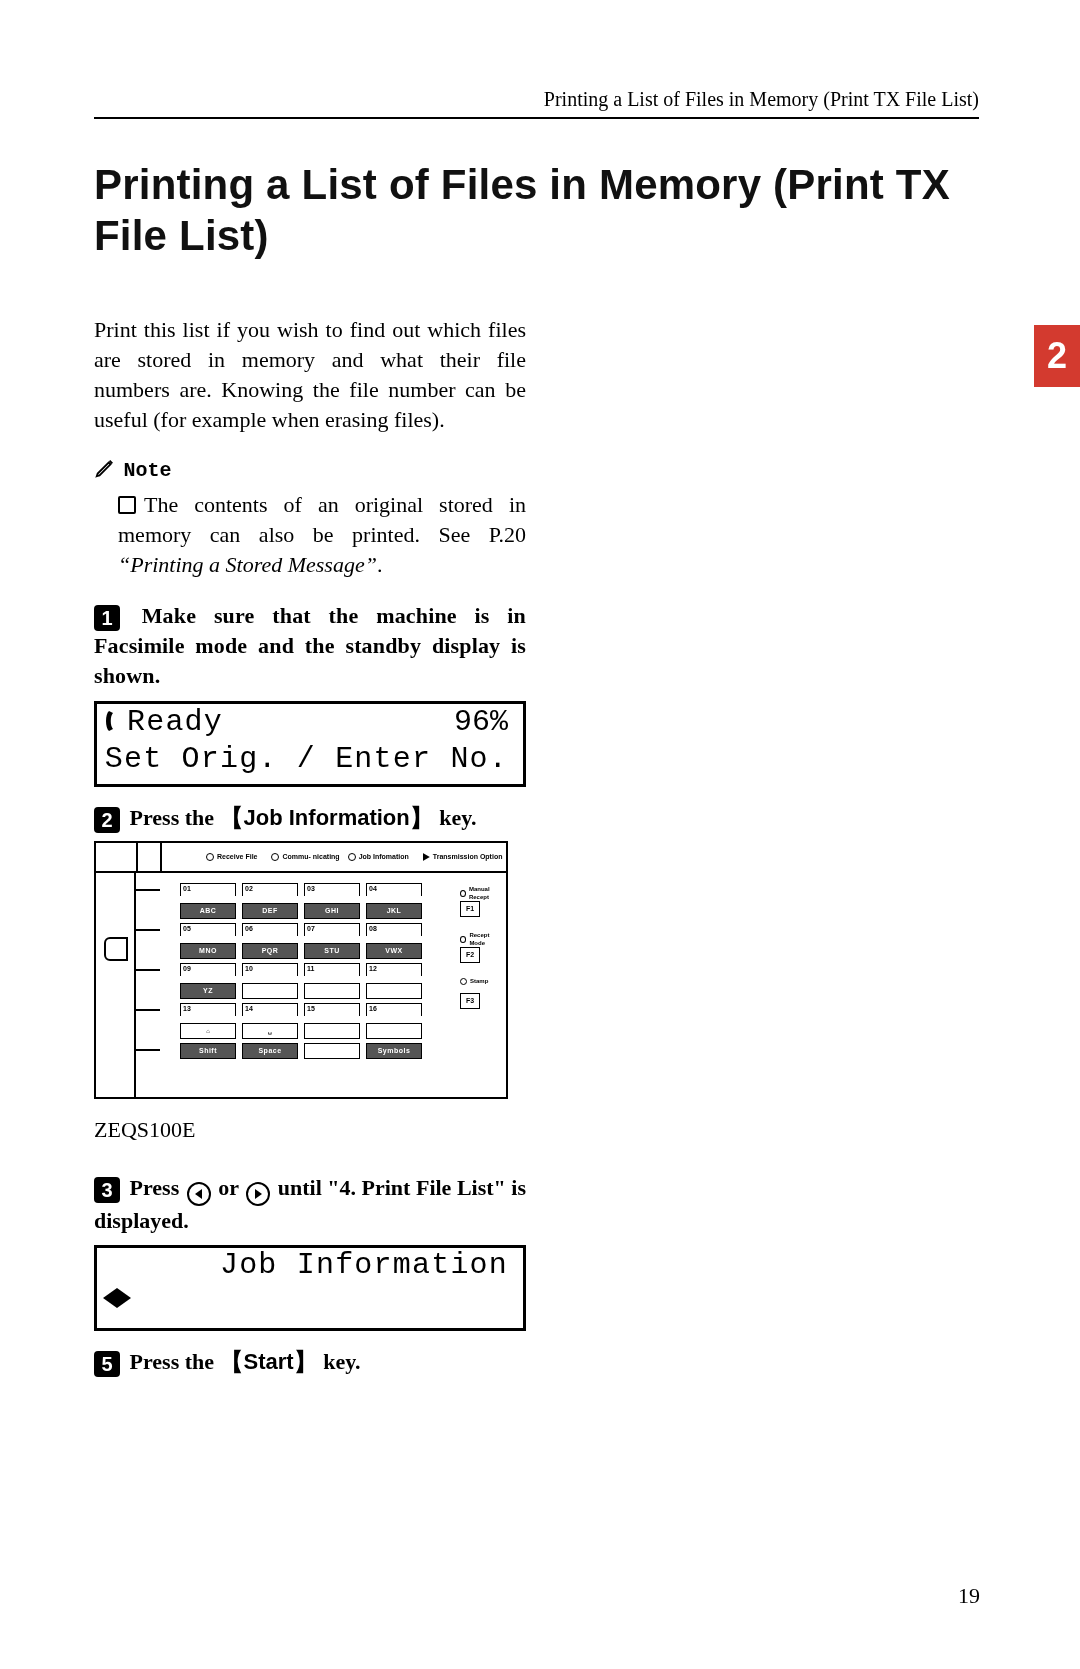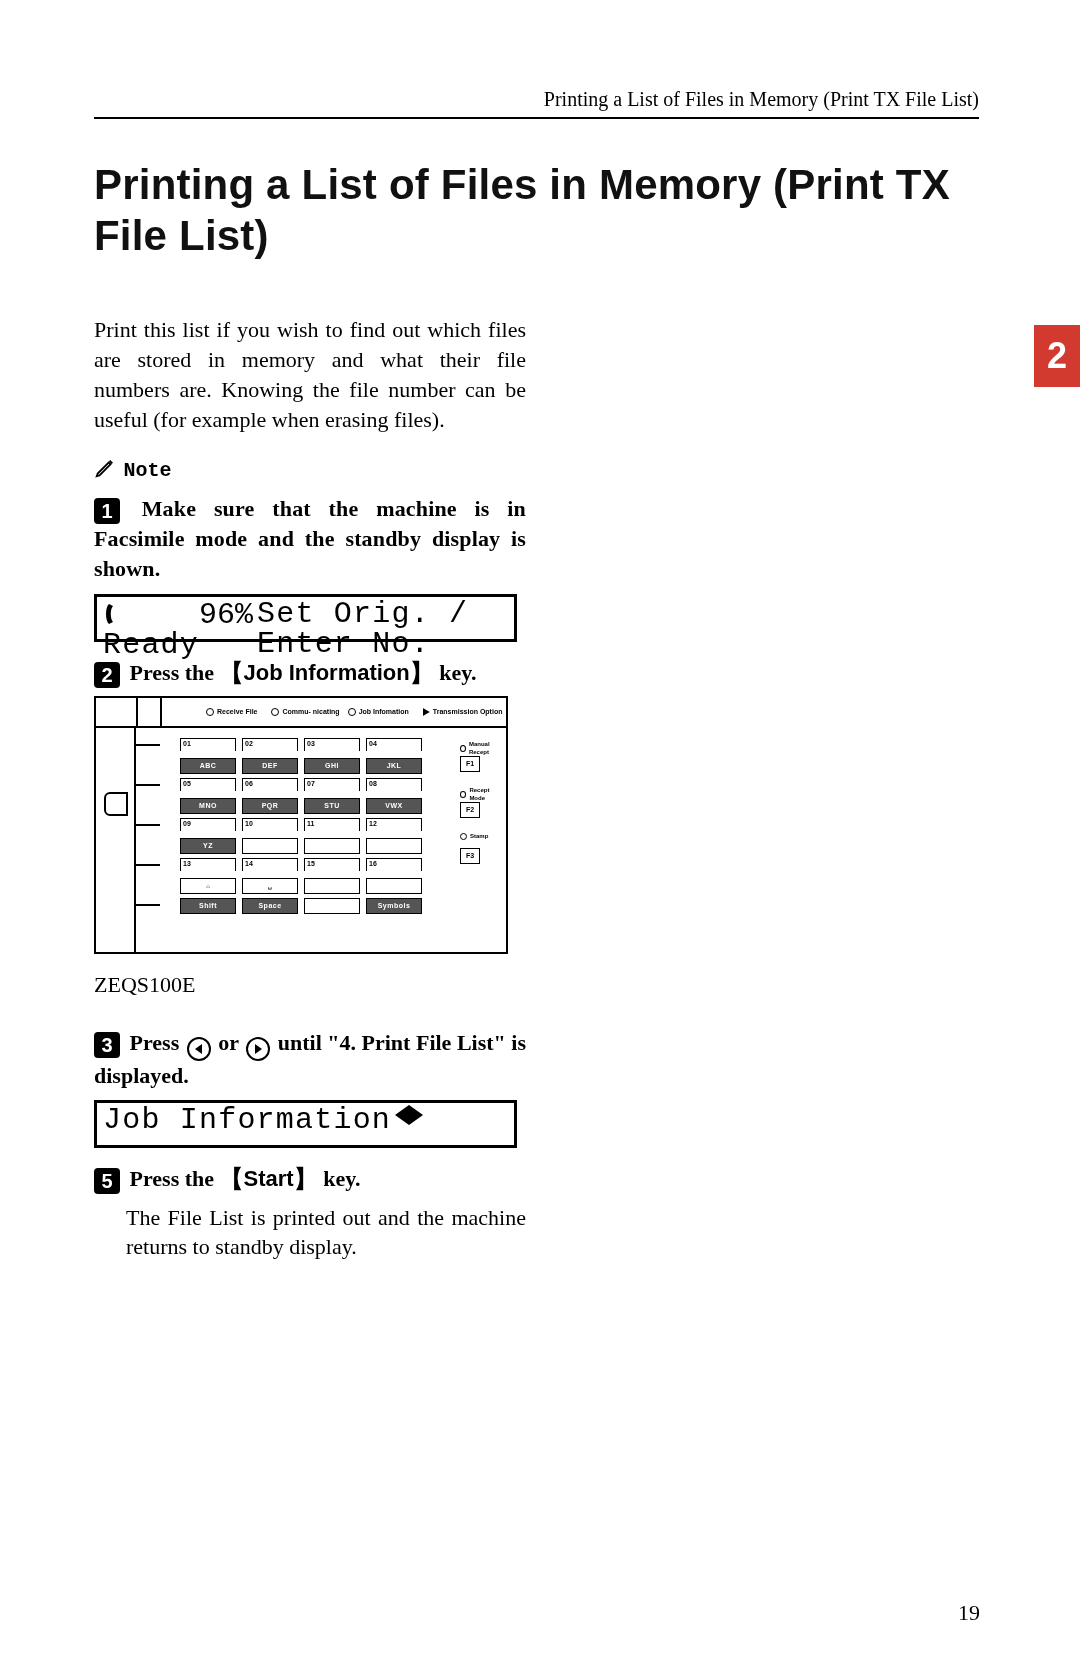--- a/index.html
+++ b/index.html
@@ -92,24 +92,24 @@
   }
 
   
   .lcd {
     width: 405px;
     border: 3px solid #000;
     margin: 10px 0 14px 0;
     font-family: "Courier New", monospace;
     font-size: 30px;
     line-height: 1.0;
-    padding: 2px 6px 6px 6px;
+    padding: 2px 15px 6px 6px;
     letter-spacing: 1.2px;
     display: flex;
-    flex-direction: row;
+    flex-direction: column;
     gap: 4px;
   }
   .lcd .row { display: flex; justify-content: space-between; align-items: baseline; height: 34px; }
   .lcd .row.single { justify-content: flex-end; }
   .lcd .pct { letter-spacing: 0px; }
   .lcd .arrow-r {
     display:inline-block; width:0;height:0;
     border-top:10px solid transparent;
     border-bottom:10px solid transparent;
     border-left:14px solid #000;
@@ -238,21 +238,21 @@
     font-family: Arial, Helvetica, sans-serif;
     font-weight: 700;
     font-size: 36px;
     display: flex;
     align-items: center;
     justify-content: center;
   }
   .page-num {
     position: absolute;
     right: 100px;
-    bottom: 43px;
+    bottom: 60px;
     font-size: 22px;
   }
 </style>
 </head>
 <body>
 
 <div class="chapter-tab">2</div>
 
 <div class="page">
   <div class="running-head">Printing a List of Files in Memory (Print TX File List)</div>
@@ -261,20 +261,23 @@
   <div class="col">
     <p class="intro">Print this list if you wish to find out which files are stored in memory and what their file numbers are. Knowing the file number can be useful (for example when erasing files).</p>
 
     <div class="note-line">
       <span class="pencil">
         <svg viewBox="0 0 24 24">
             <path d="M3 21l3-1 12-12-2-2L4 18l-1 3zM17 4l3 3" fill="none" stroke="#000" stroke-width="2"></path>
           </svg>
       </span>
       <span class="note-label">Note</span>
+    </div>
+    <div class="note-body">
+      <span class="note-bullet"></span><span>The contents of an original stored in memory can also be printed. See P.20 </span><span class="note-ref">“Printing a Stored Message”</span><span>.</span>
     </div>
 
     <div class="step s1">
       <span class="badge">1</span>
       <span class="first">Make sure that the machine is in Facsimile mode and the standby display is shown.</span>
     </div>
 
     <div class="lcd">
       <div class="row">
         <span>
@@ -394,17 +397,16 @@
           </span>
       </div>
     </div>
 
 
     <div class="step">
       <span class="badge">5</span>
       <span>Press the </span><span class="lbrk">【</span><span class="hardkey">Start</span><span class="rbrk">】</span><span> key.</span>
     </div>
 
-    <p class="outro">The File List is printed out and the machine returns to standby display.</p>
   </div>
 </div>
 
 <div class="page-num">19</div>
 
 </body></html>

